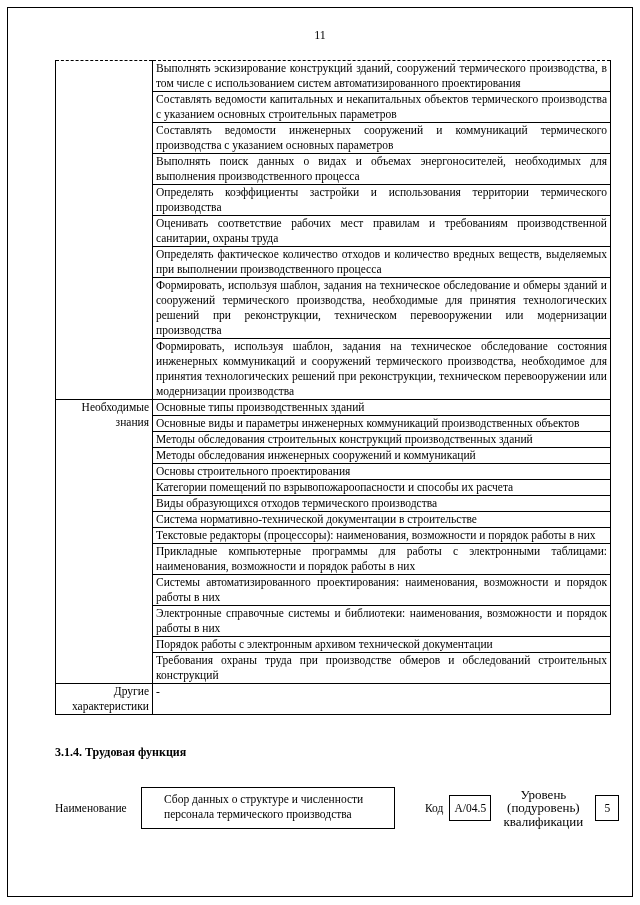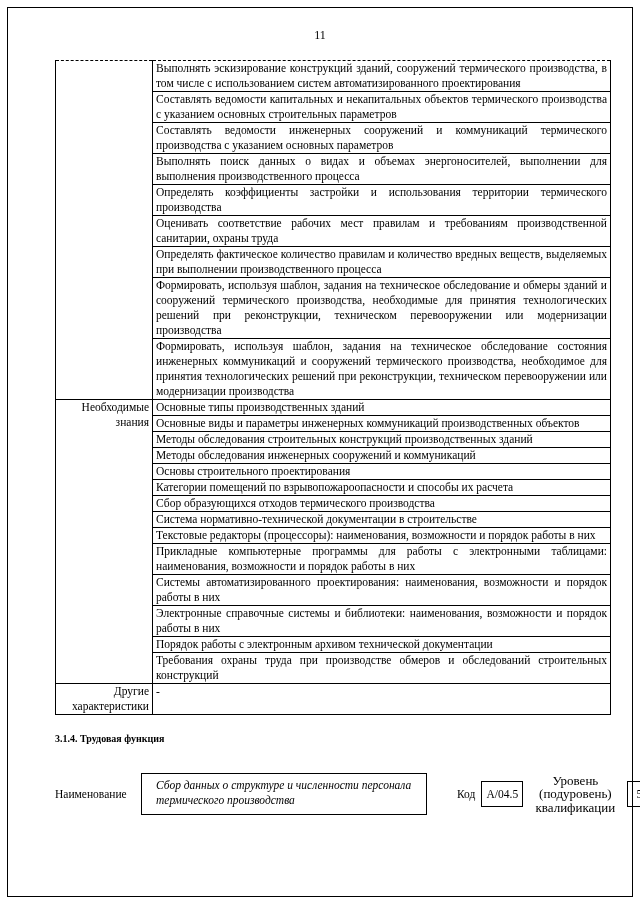--- a/index.html
+++ b/index.html
@@ -38,41 +38,40 @@
     border:1px solid #000;
     font-size:11.5px;
     line-height:15px;
     vertical-align:top;
     padding:0 3px 0 3px;
   }
   table.main tr.first-row td { border-top:1px dashed #000; }
   td.label-cell { text-align:right; }
   td.content-cell { text-align:justify;font-family:Liberation Serif, serif; }
   .section-heading {
-    margin:16px 0 0 47px;
-    font-size:10px;
+    margin:30px 0 0 47px;
+    font-size:12px;
     font-weight:bold;
     line-height:15px;
   }
   .function-row {
     margin:27px 0 0 47px;
     display:flex;
     align-items:center;
     font-size:11.5px;
     line-height:15px;
   }
   .fn-label { width:80px; flex:0 0 auto; }
   .fn-name-box {
     flex:0 0 auto;
-    width:286px;
+    width:254px;
     min-height:42px;
     border:1px solid #000;
-    padding:4px 4px 4px 14px;
+    padding:4px 4px 4px 22px;
     margin-left:6px;
-    font-style:italic;
   }
   .fn-code-label { flex:0 0 auto; margin-left:30px; }
   .fn-code-box {
     flex:0 0 auto;
     width:42px; height:26px;
     border:1px solid #000;
     margin-left:6px;
     display:flex; align-items:center; justify-content:center;
   }
   .fn-level-label {
@@ -109,30 +108,30 @@
           <td class="label-cell" rowspan="9"></td>
           <td class="content-cell">Выполнять эскизирование конструкций зданий, сооружений термического производства, в том числе с использованием систем автоматизированного проектирования</td>
         </tr>
         <tr>
           <td class="content-cell">Составлять ведомости капитальных и некапитальных объектов термического производства с указанием основных строительных параметров</td>
         </tr>
         <tr>
           <td class="content-cell">Составлять ведомости инженерных сооружений и коммуникаций термического производства с указанием основных параметров</td>
         </tr>
         <tr>
-          <td class="content-cell">Выполнять поиск данных о видах и объемах энергоносителей, выполнении для выполнения производственного процесса</td>
+          <td class="content-cell">Выполнять поиск данных о видах и объемах энергоносителей, необходимых для выполнения производственного процесса</td>
         </tr>
         <tr>
           <td class="content-cell">Определять коэффициенты застройки и использования территории термического производства</td>
         </tr>
         <tr>
           <td class="content-cell">Оценивать соответствие рабочих мест правилам и требованиям производственной санитарии, охраны труда</td>
         </tr>
         <tr>
-          <td class="content-cell">Определять фактическое количество правилам и количество вредных веществ, выделяемых при выполнении производственного процесса</td>
+          <td class="content-cell">Определять фактическое количество отходов и количество вредных веществ, выделяемых при выполнении производственного процесса</td>
         </tr>
         <tr>
           <td class="content-cell">Формировать, используя шаблон, задания на техническое обследование и обмеры зданий и сооружений термического производства, необходимые для принятия технологических решений при реконструкции, техническом перевооружении или модернизации производства</td>
         </tr>
         <tr>
           <td class="content-cell">Формировать, используя шаблон, задания на техническое обследование состояния инженерных коммуникаций и сооружений термического производства, необходимое для принятия технологических решений при реконструкции, техническом перевооружении или модернизации производства</td>
         </tr>
 
         <tr>
           <td class="label-cell" rowspan="14">Необходимые знания</td>
@@ -147,21 +146,21 @@
         <tr>
           <td class="content-cell">Методы обследования инженерных сооружений и коммуникаций</td>
         </tr>
         <tr>
           <td class="content-cell">Основы строительного проектирования</td>
         </tr>
         <tr>
           <td class="content-cell">Категории помещений по взрывопожароопасности и способы их расчета</td>
         </tr>
         <tr>
-          <td class="content-cell">Сбор образующихся отходов термического производства</td>
+          <td class="content-cell">Виды образующихся отходов термического производства</td>
         </tr>
         <tr>
           <td class="content-cell">Система нормативно-технической документации в строительстве</td>
         </tr>
         <tr>
           <td class="content-cell">Текстовые редакторы (процессоры): наименования, возможности и порядок работы в них</td>
         </tr>
         <tr>
           <td class="content-cell">Прикладные компьютерные программы для работы с электронными таблицами: наименования, возможности и порядок работы в них</td>
         </tr>

